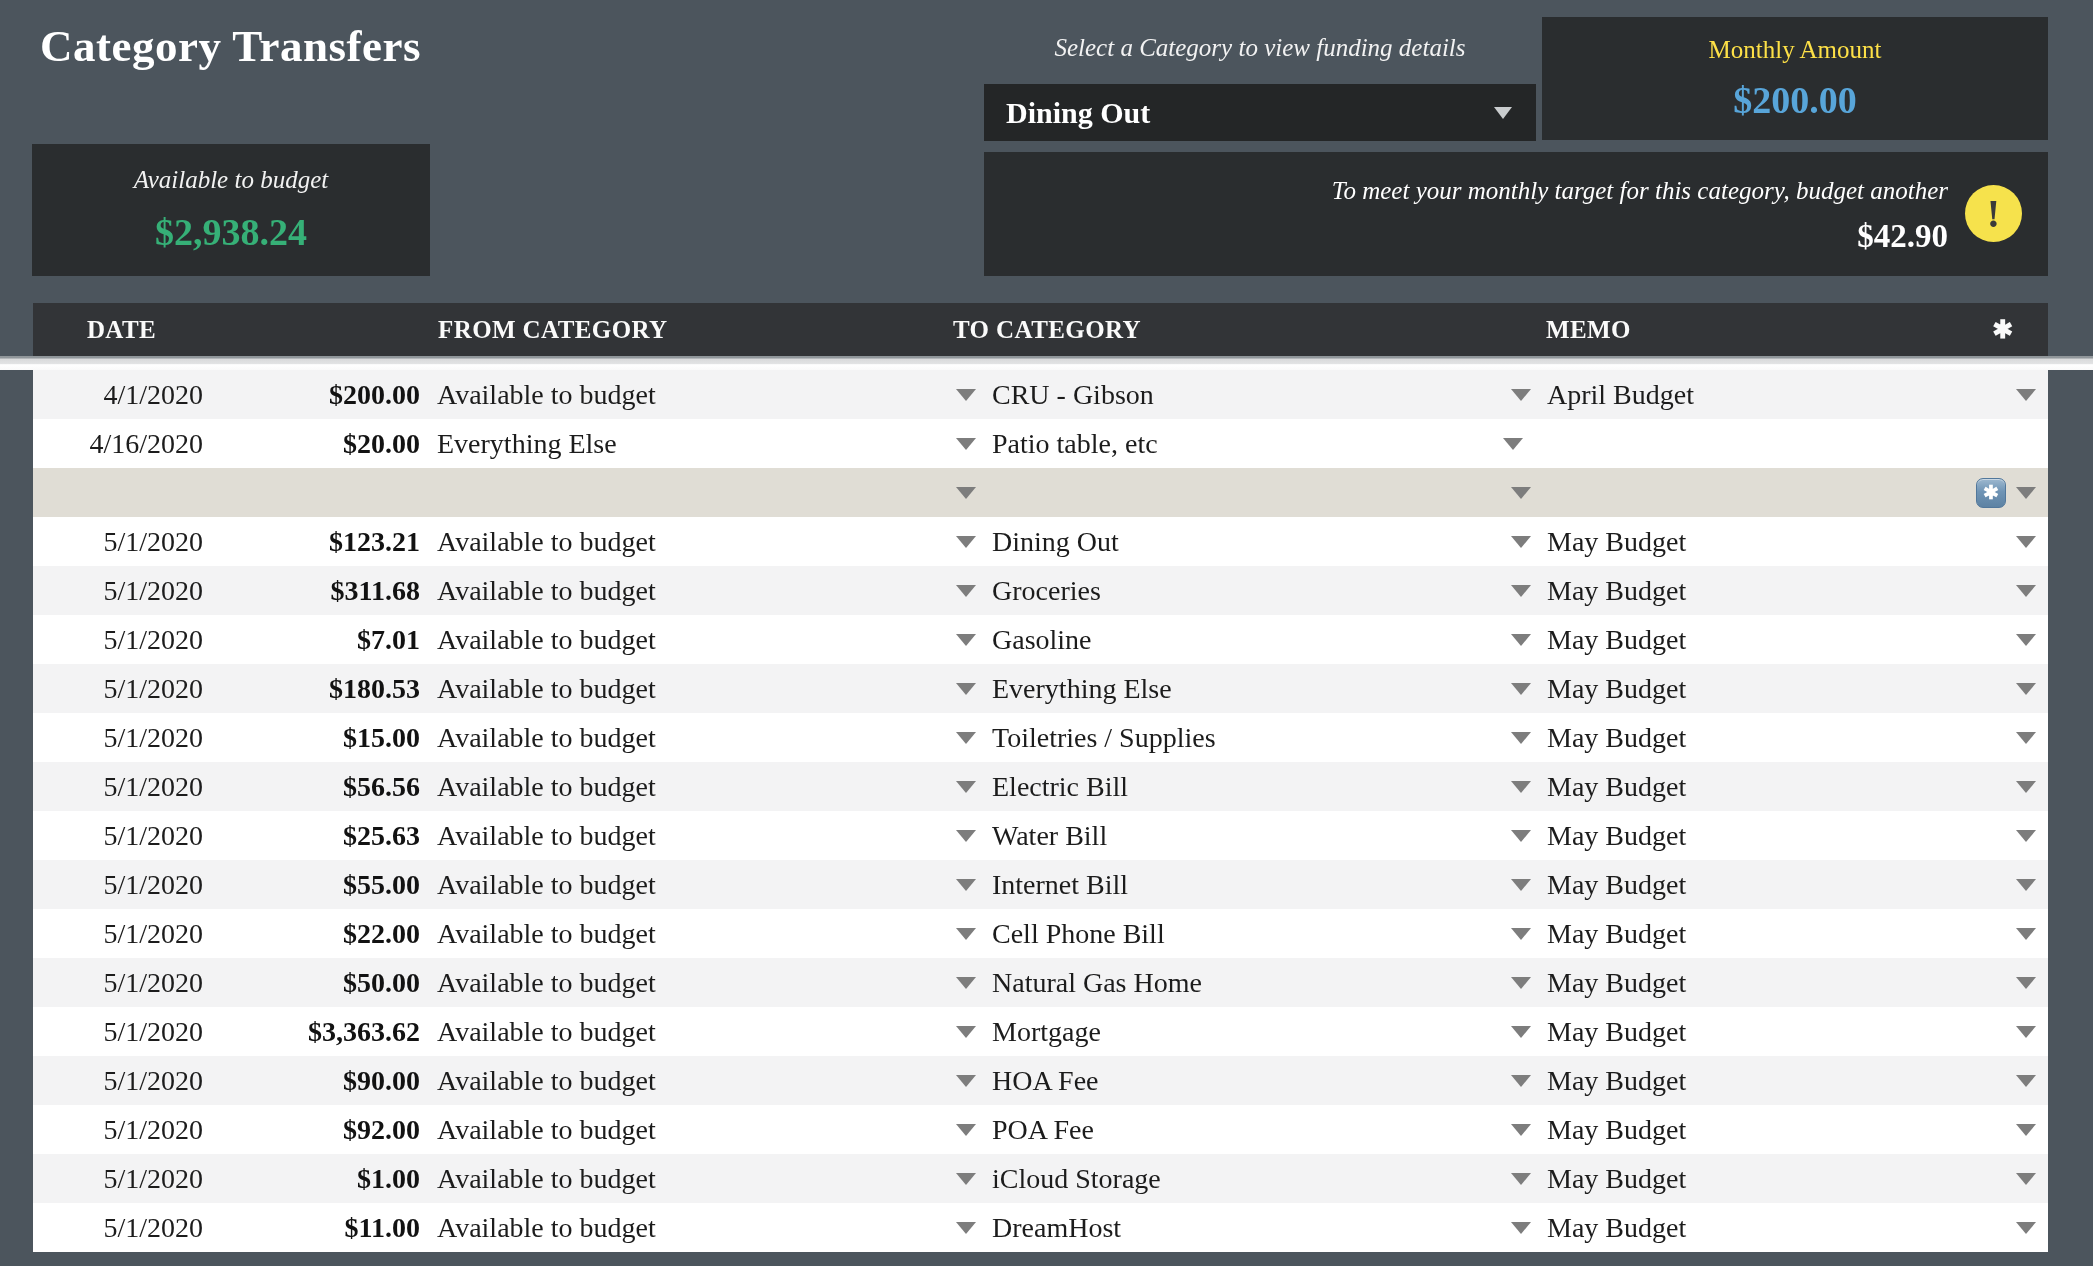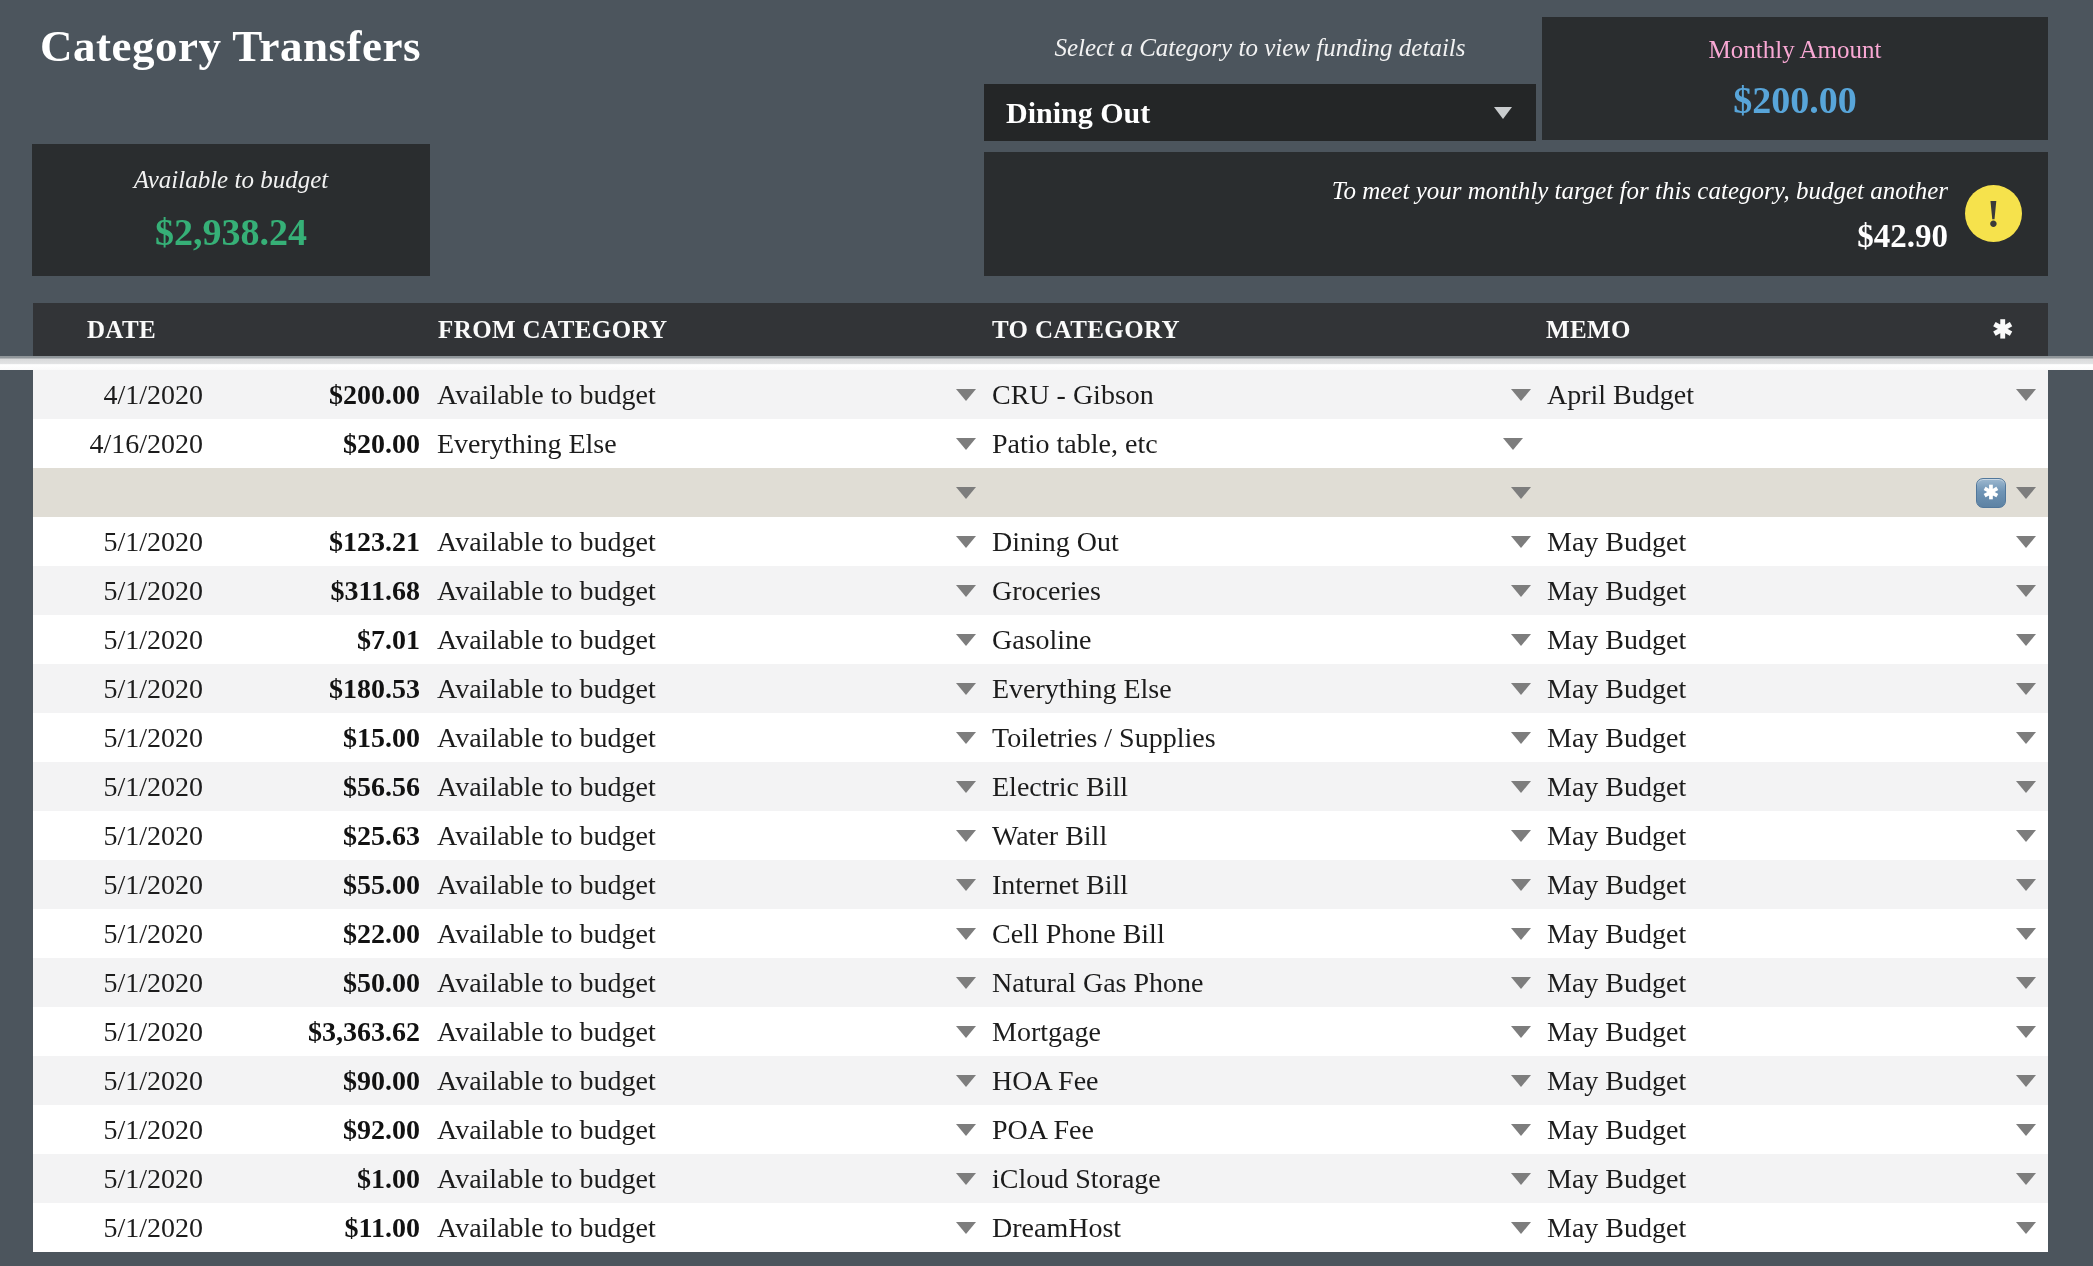--- a/index.html
+++ b/index.html
@@ -36,21 +36,21 @@
   .caret{
     width:0;height:0;
     border-left:10px solid transparent;border-right:10px solid transparent;
     border-top:12px solid var(--caret-color,#7d7d7d);
   }
   .caret.light{border-top-color:#c9ccce;border-left-width:9px;border-right-width:9px;}
   .monthly-box{
     position:absolute;left:1542px;top:17px;width:506px;height:123px;
     display:flex;flex-direction:column;align-items:center;justify-content:center;gap:14px;
   }
-  .monthly-label{color:#f9a8d4;font-size:25px;}
+  .monthly-label{color:#fde047;font-size:25px;}
   .monthly-value{color:var(--accent-blue,#58a5d9);font-size:38px;font-weight:bold;}
   .warning-box{
     position:absolute;left:984px;top:152px;width:1064px;height:124px;
   }
   .warning-text{
     position:absolute;right:100px;top:20px;width:860px;
     display:flex;flex-direction:column;align-items:flex-end;gap:6px;color:#fff;
   }
   .warning-line1{font-size:25px;font-style:italic;line-height:38px;}
   .warning-line2{font-size:33px;font-weight:bold;line-height:40px;}
@@ -65,21 +65,21 @@
     position:absolute;left:33px;top:303px;width:2015px;height:54px;
     background:var(--header-bg,#323437);color:#fafafa;
   }
   .table-header .h{
     position:absolute;top:0;height:53px;display:flex;align-items:center;
     font-size:25px;font-weight:600;letter-spacing:.4px;
   }
   .h-date{left:0;width:177px;justify-content:center;}
   .h-amount{left:177px;width:215px;justify-content:center;margin-top:44px;}
   .h-from{left:405px;}
-  .h-to{left:959px;}
+  .h-to{left:920px;}
   .h-memo{left:1513px;}
   .h-star{left:1925px;width:90px;justify-content:center;font-size:31px;font-weight:bold;}
   .frozen-divider{
     position:absolute;left:0;top:356px;width:2093px;height:14px;
     background:linear-gradient(180deg,#90969a 0%,#90969a 14%,#d9dadb 22%,#e2e3e4 55%,#ffffff 62%,#fafafa 100%);
   }
   .rows{position:absolute;left:33px;top:370px;width:2015px;}
   .row{
     display:grid;grid-template-columns:177px 215px 555px 555px 513px;
     align-items:center;height:49px;color:#1c1c1c;font-size:28px;
@@ -414,21 +414,21 @@
           <span>5/1/2020</span>
         </div>
         <div class="cell c-amount">
           <span>$50.00</span>
         </div>
         <div class="cell c-cat">
           <span>Available to budget</span>
           <span class="caret"></span>
         </div>
         <div class="cell c-cat">
-          <span>Natural Gas Phone</span>
+          <span>Natural Gas Home</span>
           <span class="caret"></span>
         </div>
         <div class="cell c-memo">
           <span>May Budget</span>
           <span class="right-group">
             <span class="caret"></span>
           </span>
         </div>
       </div>
       <div class="row even">

